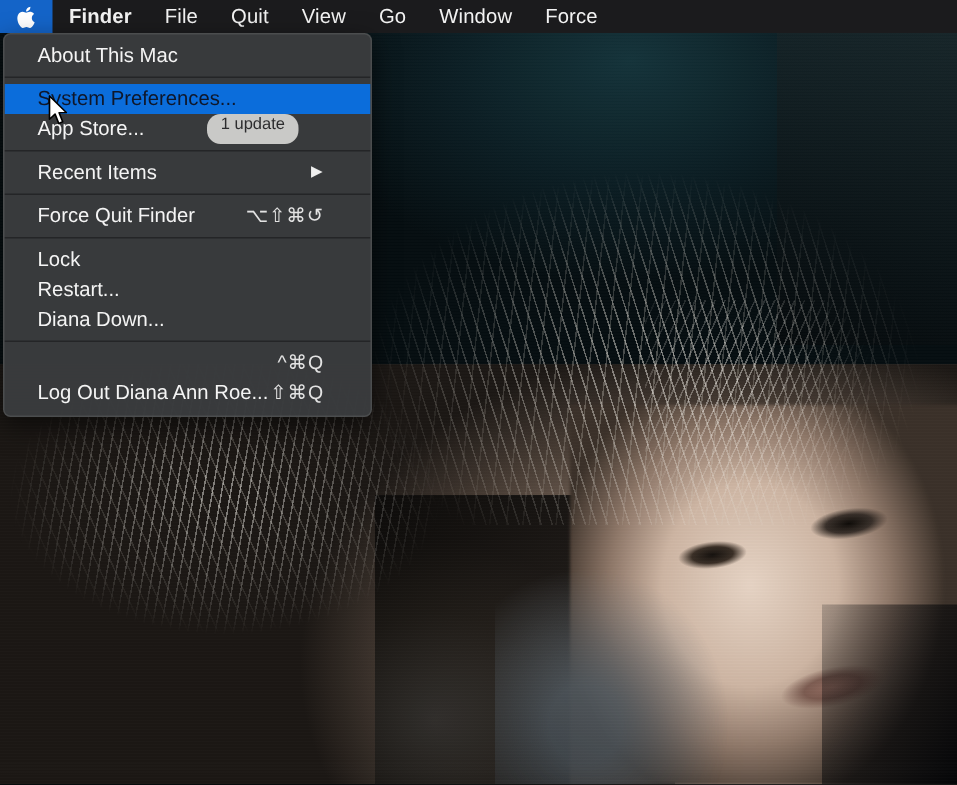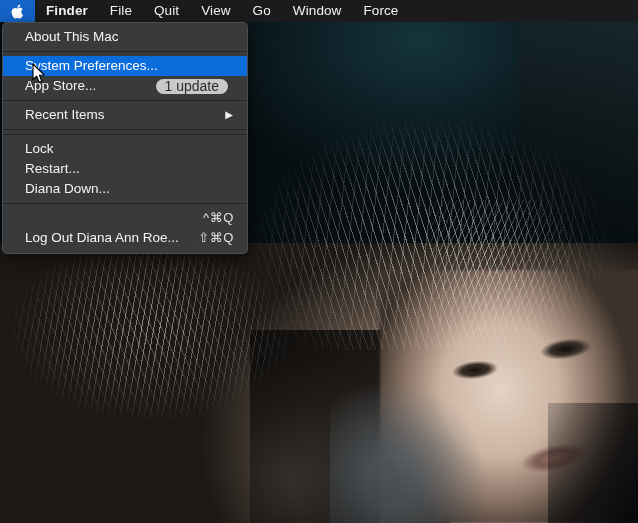--- a/index.html
+++ b/index.html
@@ -159,56 +159,55 @@
     border-radius: 5px;
     border: 1px solid rgba(120,122,124,.30);
     box-shadow: 0 6px 18px rgba(0,0,0,.55);
     padding: 4px 0 5px 0;
     z-index: 30;
     overflow: hidden;
   }
   .menu-row {
     position: relative;
     display: flex;
-    align-items: center;
     height: 20px;
-    padding: 0 11px 0 22px;
+    padding: 0 29px 0 22px;
     color: #f4f4f4;
     font-size: 13.5px;
     line-height: 20px;
     white-space: nowrap;
   }
   .menu-row.highlight {
     background: #0b6ddb;
-    color: #ffffff;
+    color: #0f172a;
   }
   .menu-label { flex: 0 0 auto; }
   .menu-spacer { flex: 1 1 auto; }
   .menu-shortcut {
     flex: 0 0 auto;
     color: #e3e3e3;
     font-size: 13px;
     letter-spacing: .6px;
     padding-right: 2px;
   }
   .menu-arrow {
     flex: 0 0 auto;
     font-size: 10px;
     color: #efefef;
     padding-right: 3px;
   }
   .menu-badge {
     flex: 0 0 auto;
     background: #c9c9c7;
     color: #2c2c2e;
-    font-size: 14px;
+    font-size: 11px;
     border-radius: 9px;
     padding: 1px 9px 2px 9px;
     line-height: 12px;
-    margin-right: 8px;
+    margin-right: 19px;
   }
   .menu-sep {
     height: 1px;
     background: rgba(20,20,22,.55);
     margin: 4px 0 4px 0;
     border-top: 0;
   }
 
   
   #cursor {
@@ -279,20 +278,25 @@
     <div class="menu-sep"></div>
 
     <div class="menu-row">
       <span class="menu-label">Recent Items</span>
       <span class="menu-spacer"></span>
       <span class="menu-arrow">▶</span>
     </div>
 
     <div class="menu-sep"></div>
 
+    <div class="menu-row">
+      <span class="menu-label">Force Quit Finder</span>
+      <span class="menu-spacer"></span>
+      <span class="menu-shortcut">⌥⇧⌘↺</span>
+    </div>
 
     <div class="menu-sep"></div>
 
     <div class="menu-row">
       <span class="menu-label">Lock</span>
     </div>
     <div class="menu-row">
       <span class="menu-label">Restart...</span>
     </div>
     <div class="menu-row">

